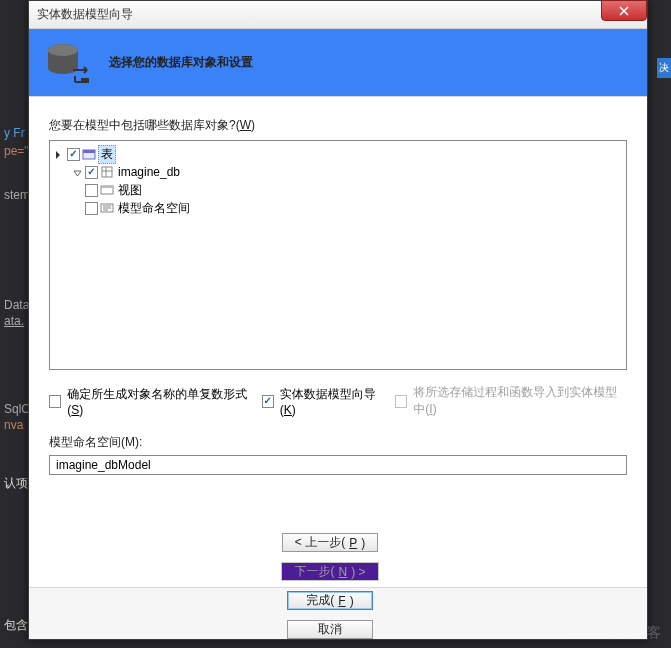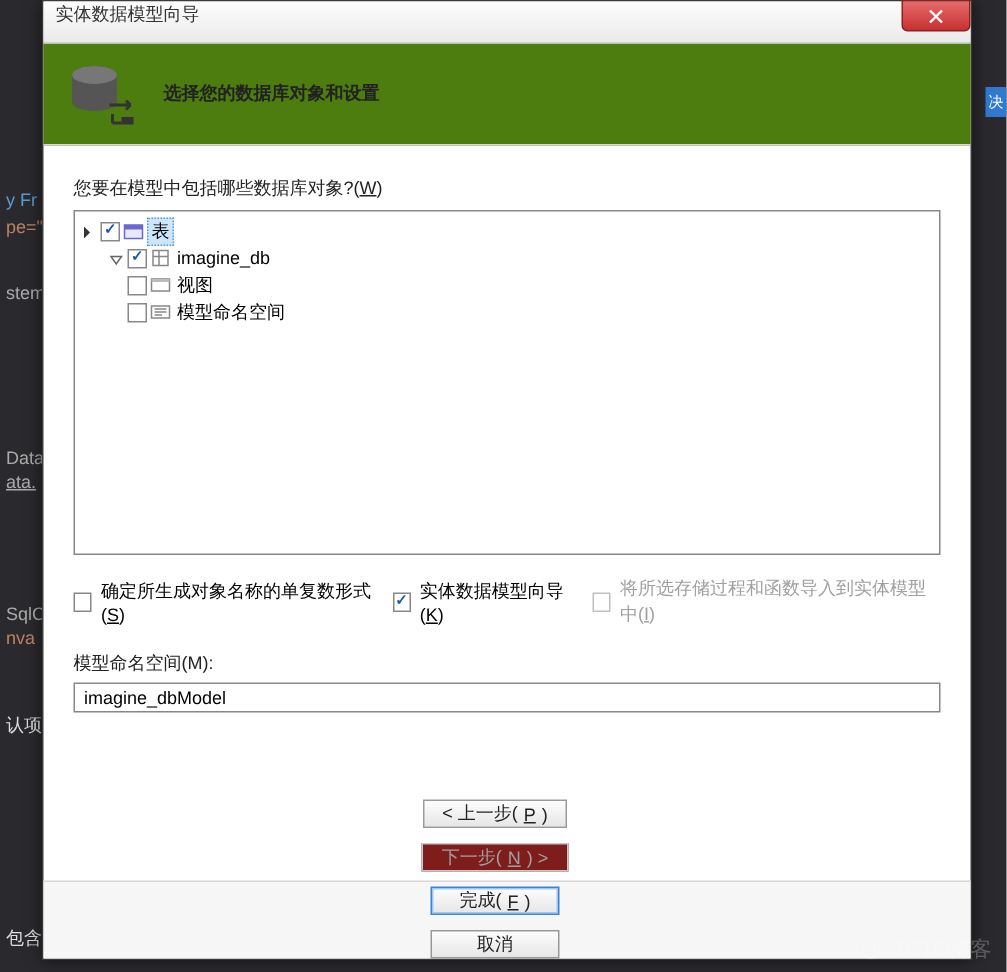--- a/index.html
+++ b/index.html
@@ -3,26 +3,26 @@
 <meta charset="utf-8">
 <style>
 * { box-sizing: border-box; margin: 0; padding: 0; font-family: "Microsoft YaHei", "SimSun", Tahoma, sans-serif; font-size: 12px; }
 body { background: #2a2a2e; width: 671px; height: 648px; position: relative; overflow: hidden; }
 .bg-code { position: absolute; left: 0; top: 0; width: 100%; height: 100%; color: #aaa; padding: 4px; line-height: 18px; white-space: pre; font-family: Consolas, monospace; }
 .bg-code .kw { color: #5a9bd4; }
 .bg-code .str { color: #c08060; }
 .watermark { position: absolute; right: 10px; bottom: 6px; color: rgba(255,255,255,0.25); font-size: 14px; }
 
 .dialog { position: absolute; left: 28px; top: 0; width: 620px; height: 640px; background: #fff; border: 1px solid #3a3a3a; box-shadow: 0 0 10px rgba(0,0,0,0.6); }
-.titlebar { height: 28px; background: linear-gradient(#fdfdfd, #eaeaea); border-bottom: 1px solid #d0d0d0; display: flex; padding-left: 8px; position: relative; }
+.titlebar { height: 28px; background: linear-gradient(#fdfdfd, #eaeaea); border-bottom: 1px solid #d0d0d0; display: flex; align-items: center; padding-left: 8px; position: relative; }
 .titlebar-text { color: #333; }
 .close-btn { position: absolute; right: 0; top: -1px; width: 46px; height: 21px; background: linear-gradient(#e56c6c, #c83030); border: 1px solid #8a2020; border-bottom-left-radius: 4px; border-bottom-right-radius: 4px; display: flex; align-items: center; justify-content: center; color: #fff; font-weight: bold; cursor: pointer; }
 .close-btn svg { width: 10px; height: 10px; }
 
-.header { height: 68px; border-bottom: 1px solid #d8d8d8; background: #4d7c0f; display: flex; align-items: center; padding-left: 14px; gap: 18px; }
+.header { height: 68px; border-bottom: 1px solid #d8d8d8; background: #3b82f6; display: flex; align-items: center; padding-left: 14px; gap: 18px; }
 .header-icon { width: 48px; height: 42px; }
 .header-title { font-weight: bold; color: #222; }
 
 .content { padding: 20px 20px 10px 20px; }
 .prompt { color: #222; margin-bottom: 6px; }
 .prompt .ak { text-decoration: underline; }
 
 .tree-panel { border: 1px solid #888; height: 230px; padding: 4px 2px; background: #fff; overflow: auto; }
 .tree-row { display: flex; align-items: center; height: 18px; gap: 2px; }
 .indent0 { padding-left: 2px; }
@@ -41,21 +41,21 @@
 .opt-row.disabled .chk { border-color: #c0c0c0; }
 .opt-label { color: inherit; }
 .opt-label .ak { text-decoration: underline; }
 
 .ns-label { margin-top: 16px; color: #222; }
 .ns-input { width: 100%; height: 20px; border: 1px solid #888; padding: 2px 6px; margin-top: 4px; background: #fff; }
 
 .footer { position: absolute; left: 0; bottom: 0; width: 100%; height: 52px; border-top: 1px solid #d8d8d8; display: flex; align-items: center; justify-content: flex-end; gap: 10px; padding-right: 16px; background: #f6f6f6; flex-direction: column; }
 .btn { height: 26px; min-width: 86px; padding: 0 12px; border: 1px solid #999; background: linear-gradient(#fdfdfd, #e6e6e6); cursor: pointer; display: inline-flex; align-items: center; justify-content: center; gap: 4px; color: #222; }
 .btn:focus, .btn.hl { border: 1px solid #3a84d6; box-shadow: inset 0 0 0 1px #9cc7f0; }
-.btn.disabled { color: #a0a0a0; border-color: #c7c7c7; background: #7f1d1d; cursor: default; }
+.btn.disabled { color: #a0a0a0; border-color: #c7c7c7; background: #4c1d95; cursor: default; }
 .btn .ak { text-decoration: underline; }
 
 .edge-btn { position:absolute; right:0; top:58px; width:14px; height:20px; background:#2f7ad0; color:#fff; font-size:10px; display:flex; align-items:center; justify-content:center;}
 </style>
 </head>
 <body>
 
 <div class="bg-code">
 <span style="position:absolute;top:124px;" class="kw">y Fr</span>
 <span style="position:absolute;top:142px;" class="str">pe="</span>

